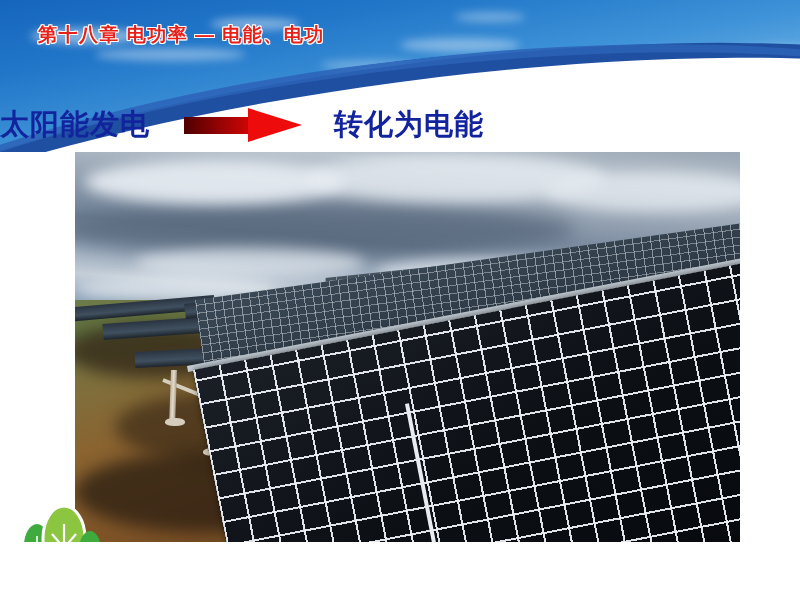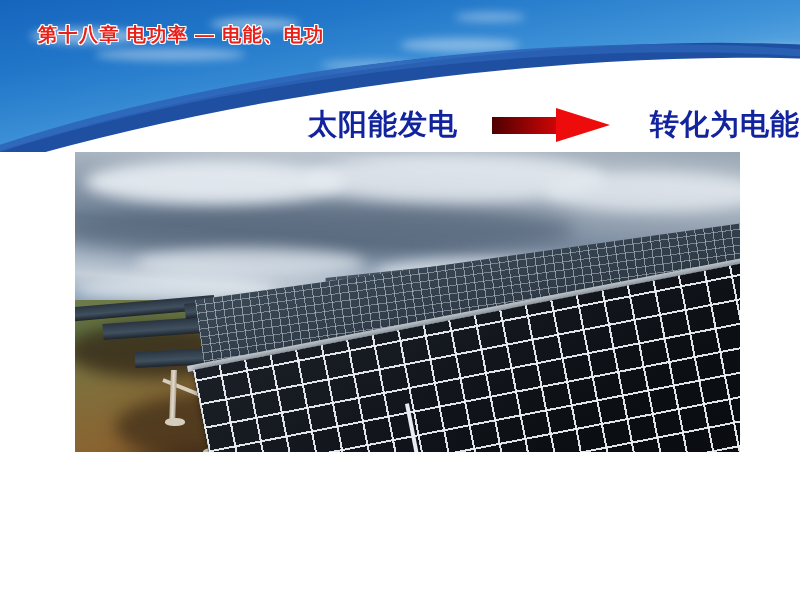--- a/index.html
+++ b/index.html
@@ -12,21 +12,21 @@
     height: 600px;
     overflow: hidden;
     font-family: "Liberation Sans", sans-serif;
     position: relative;
   }
 
   #slide {
     position: absolute;
     left: 0; top: 0;
     width: 800px;
-    height: 452px;
+    height: 542px;
     overflow: hidden;
     background: #ffffff;
   }
 
   
   .header-banner {
     position: absolute;
     left: 0; top: 0;
     width: 800px;
     height: 152px;
@@ -112,21 +112,21 @@
   
   .heading-row {
     position: absolute;
     left: 0;
     top: 104px;
     width: 800px;
     height: 42px;
     z-index: 8;
     display: flex;
     align-items: center;
-    justify-content: flex-end;
+    justify-content: flex-start;
     white-space: nowrap;
     gap: 20px;
   }
   .heading-left {
     font-size: 29px;
     font-weight: bold;
     color: #12239e;
     letter-spacing: 1px;
   }
   .arrow-wrap {
@@ -160,21 +160,20 @@
     color: #ee1111;
     border-bottom: 3px solid #ee1111;
     line-height: 1.1;
     letter-spacing: 1px;
   }
   .heading-right {
     font-size: 29px;
     font-weight: bold;
     color: #12239e;
     letter-spacing: 1px;
-    margin-left: 8px;
   }
 
   
   .photo-frame {
     position: absolute;
     left: 75px;
     top: 152px;
     width: 665px;
     height: 398px;
     overflow: hidden;

